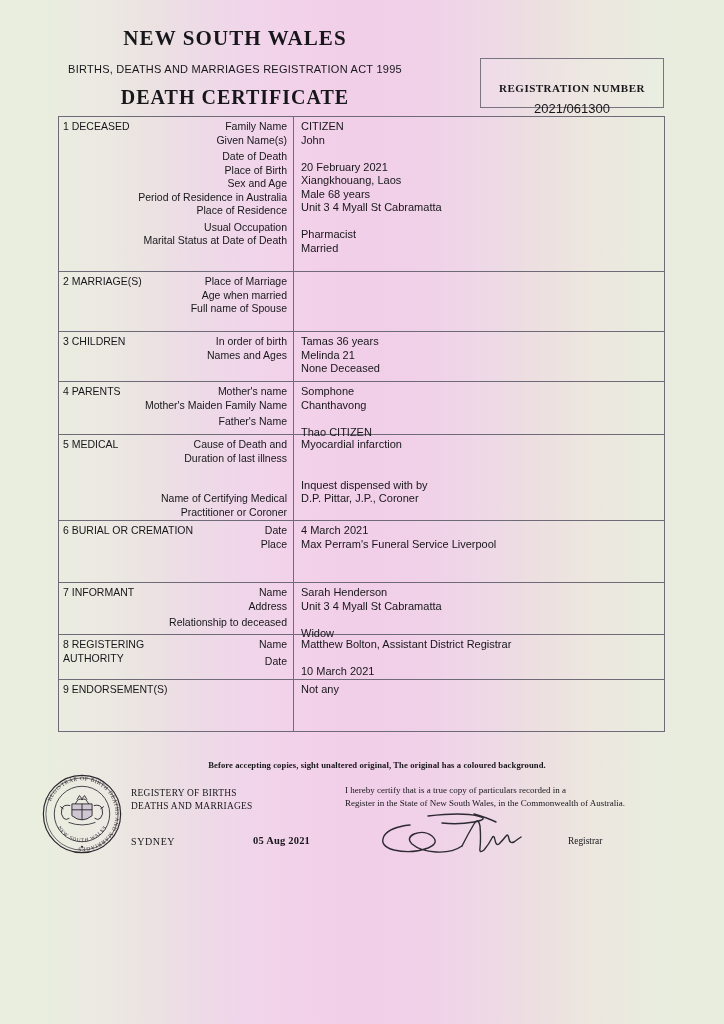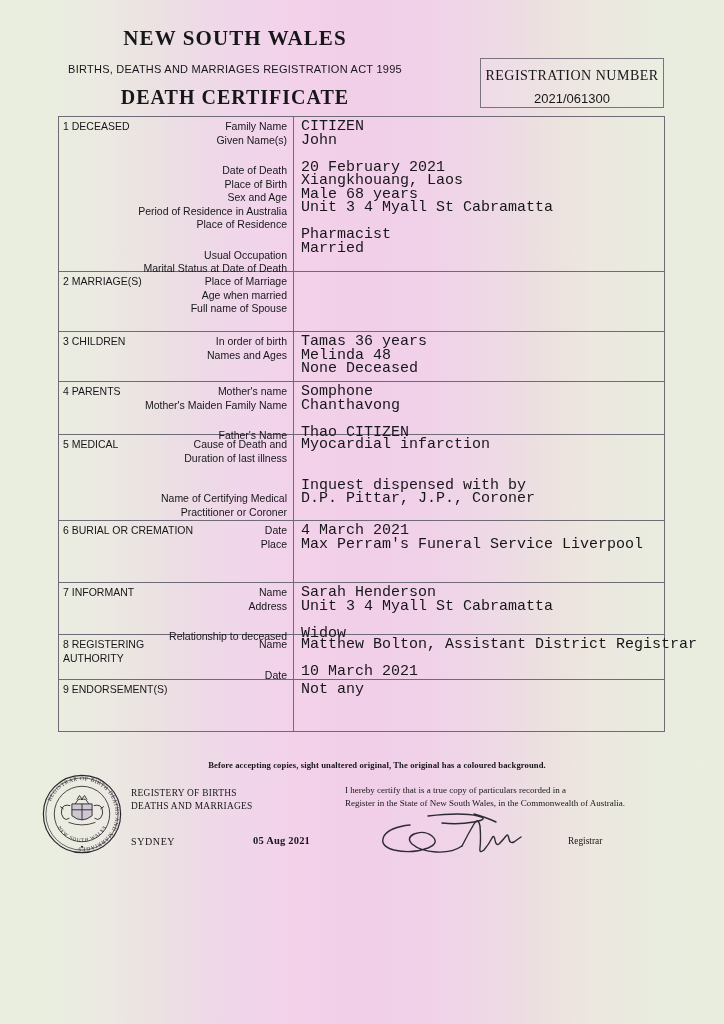--- a/index.html
+++ b/index.html
@@ -72,24 +72,24 @@
     top: 58px;
     width: 184px;
     height: 50px;
     border: 1px solid #7a7380;
     box-sizing: border-box;
     text-align: center;
     background: rgba(255,255,255,0.08);
   }
   .regbox-title {
     font-family: "Liberation Serif", serif;
-    font-weight: normal;
-    font-size: 14px;
+    font-weight: bold;
+    font-size: 11px;
     letter-spacing: 0.5px;
-    margin-top: 9px;
+    margin-top: 23px;
   }
   .regbox-value {
     font-size: 13px;
     margin-top: 7px;
   }
 
   
   .cert {
     position: absolute;
     left: 58px;
@@ -123,27 +123,26 @@
     font-size: 10.5px;
     line-height: 13.5px;
     white-space: pre-line;
   }
   .labels {
     text-align: right;
     font-size: 10.5px;
     line-height: 13.5px;
   }
   .labels .lab { display: block; }
-  .labels .lab.gap { margin-top: 17px; }
+  .labels .lab.gap { margin-top: 3px; }
   .labels .lab.gap2 { margin-top: 27px; }
 
   .values {
-    font-size: 15px;
+    font-size: 11px;
     line-height: 13.5px;
-    font-family: Liberation Mono, monospace;
   }
   .values .val { display: block; white-space: nowrap; }
   .values .val.gap { margin-top: 13.5px; }
   .values .val.gap2 { margin-top: 27px; }
 
   
   .head-row { display: flex; }
   .head-row .sec-head { flex: 0 0 auto; }
   .head-row .labels { flex: 1 1 auto; }
 
@@ -285,21 +284,21 @@
         <div class="head-row">
           <div class="sec-head">3 CHILDREN</div>
           <div class="labels">
             <span class="lab">In order of birth</span>
             <span class="lab">Names and Ages</span>
           </div>
         </div>
       </div>
       <div class="col-right values">
         <span class="val">Tamas 36 years</span>
-        <span class="val">Melinda 48</span>
+        <span class="val">Melinda 21</span>
         <span class="val">None Deceased</span>
       </div>
     </div>
 
     <div class="section" style="height:53px;">
       <div class="col-left">
         <div class="head-row">
           <div class="sec-head">4 PARENTS</div>
           <div class="labels">
             <span class="lab">Mother's name</span>

